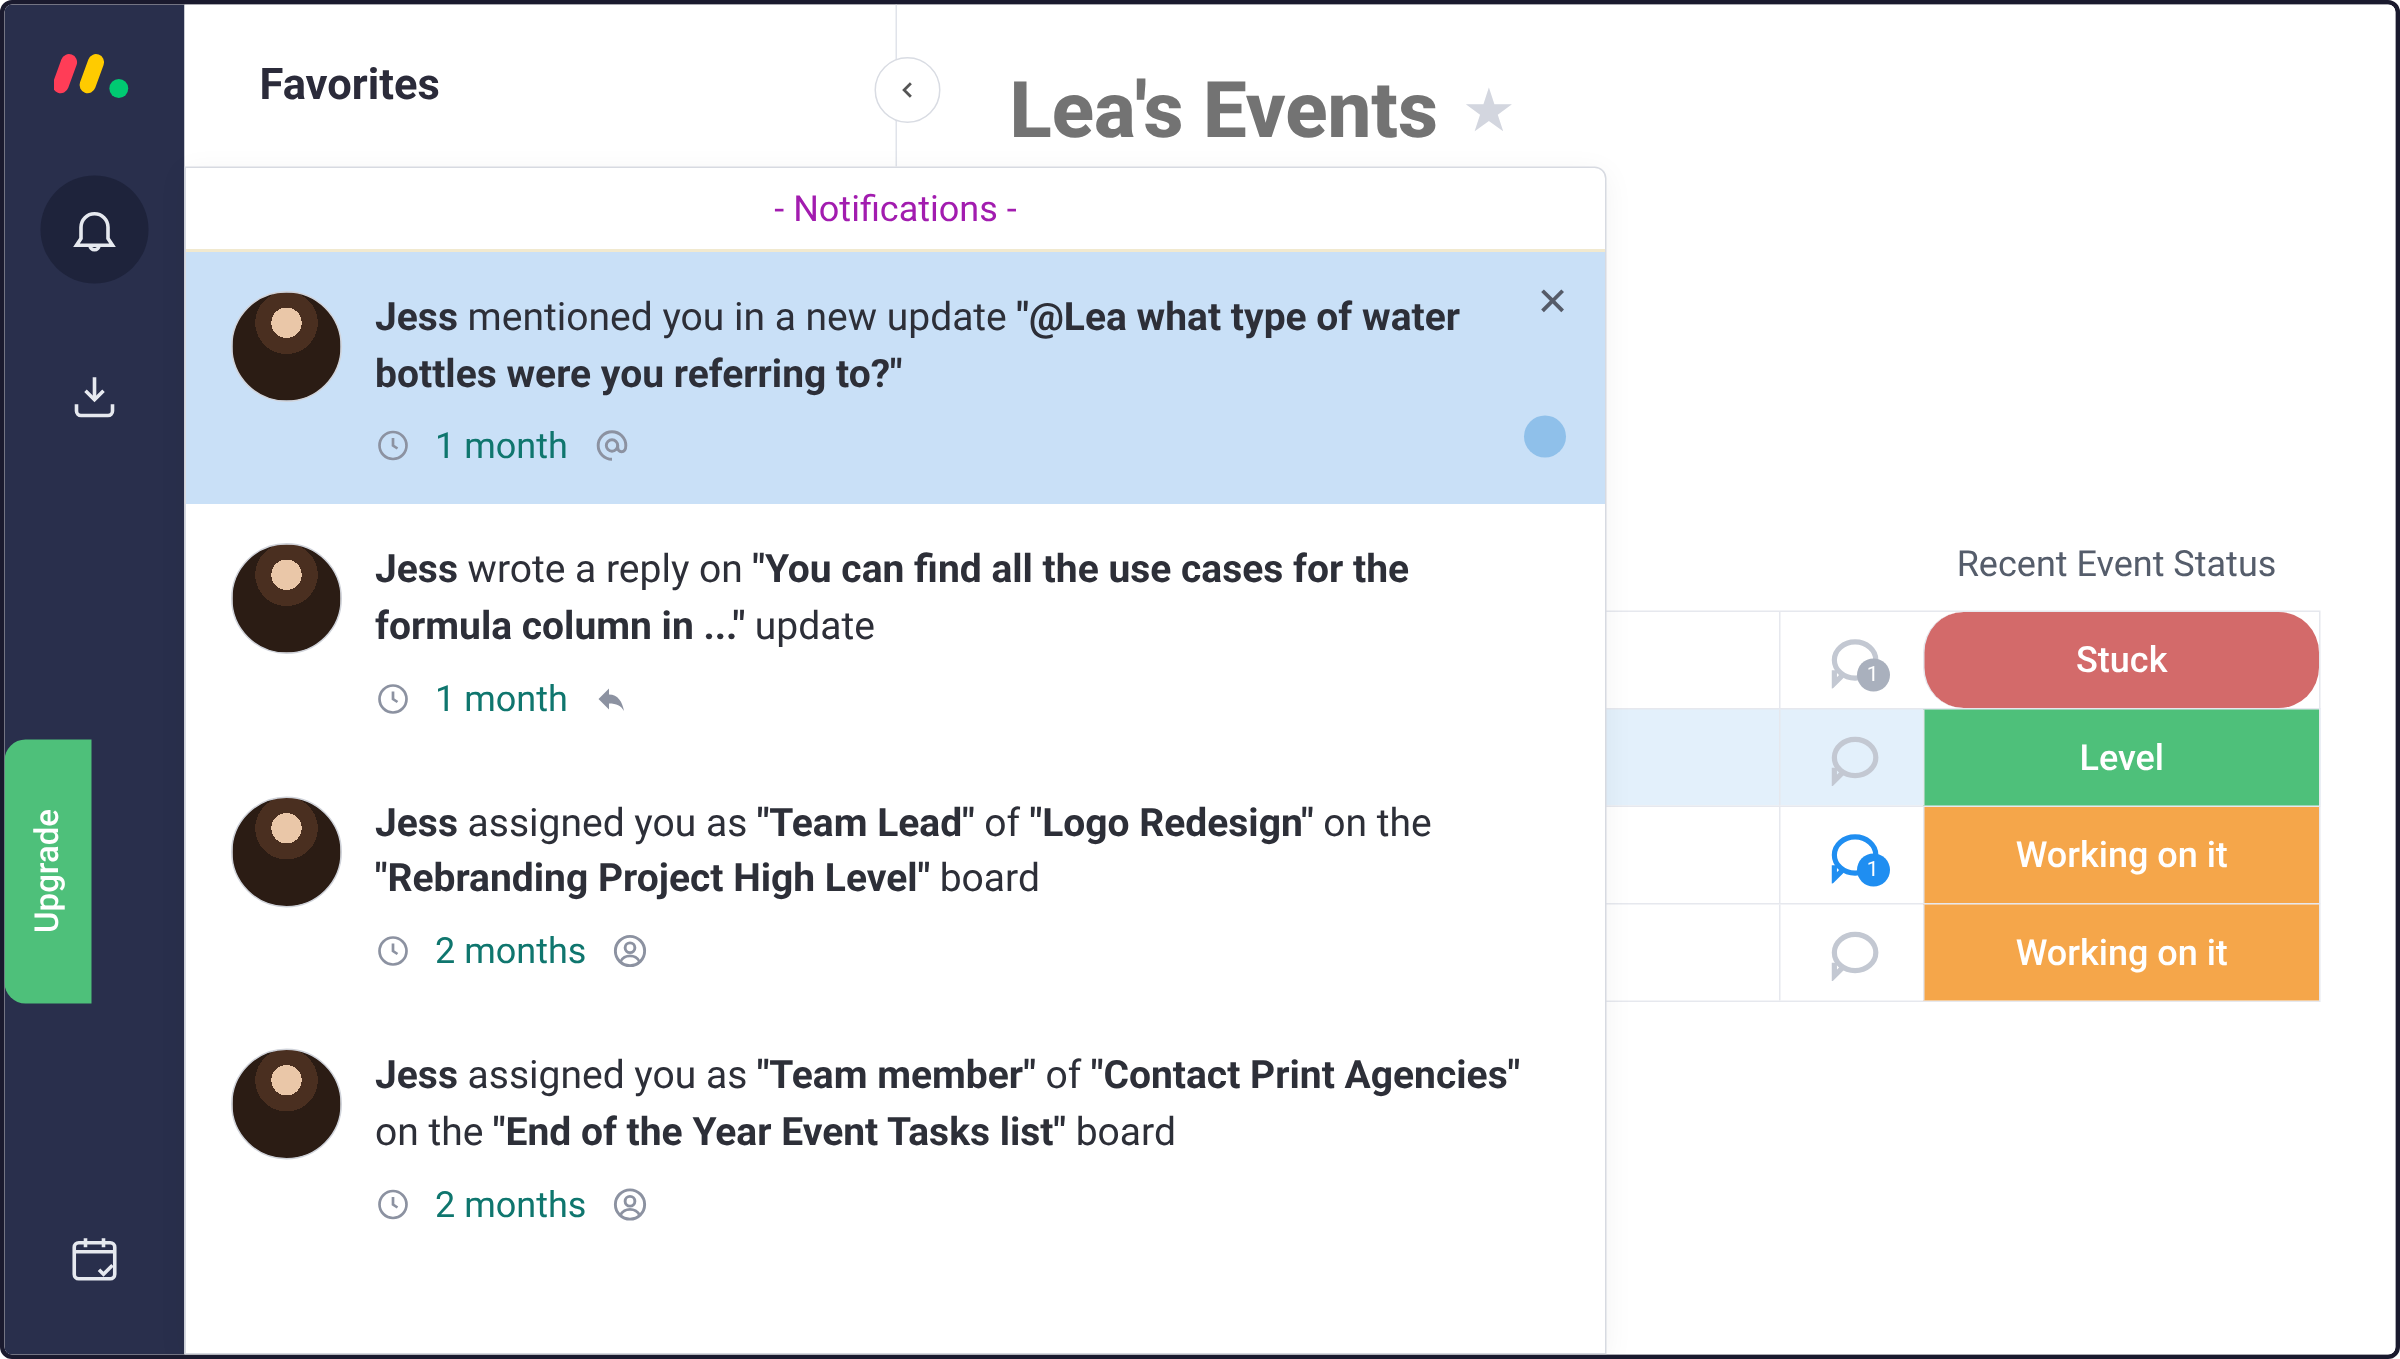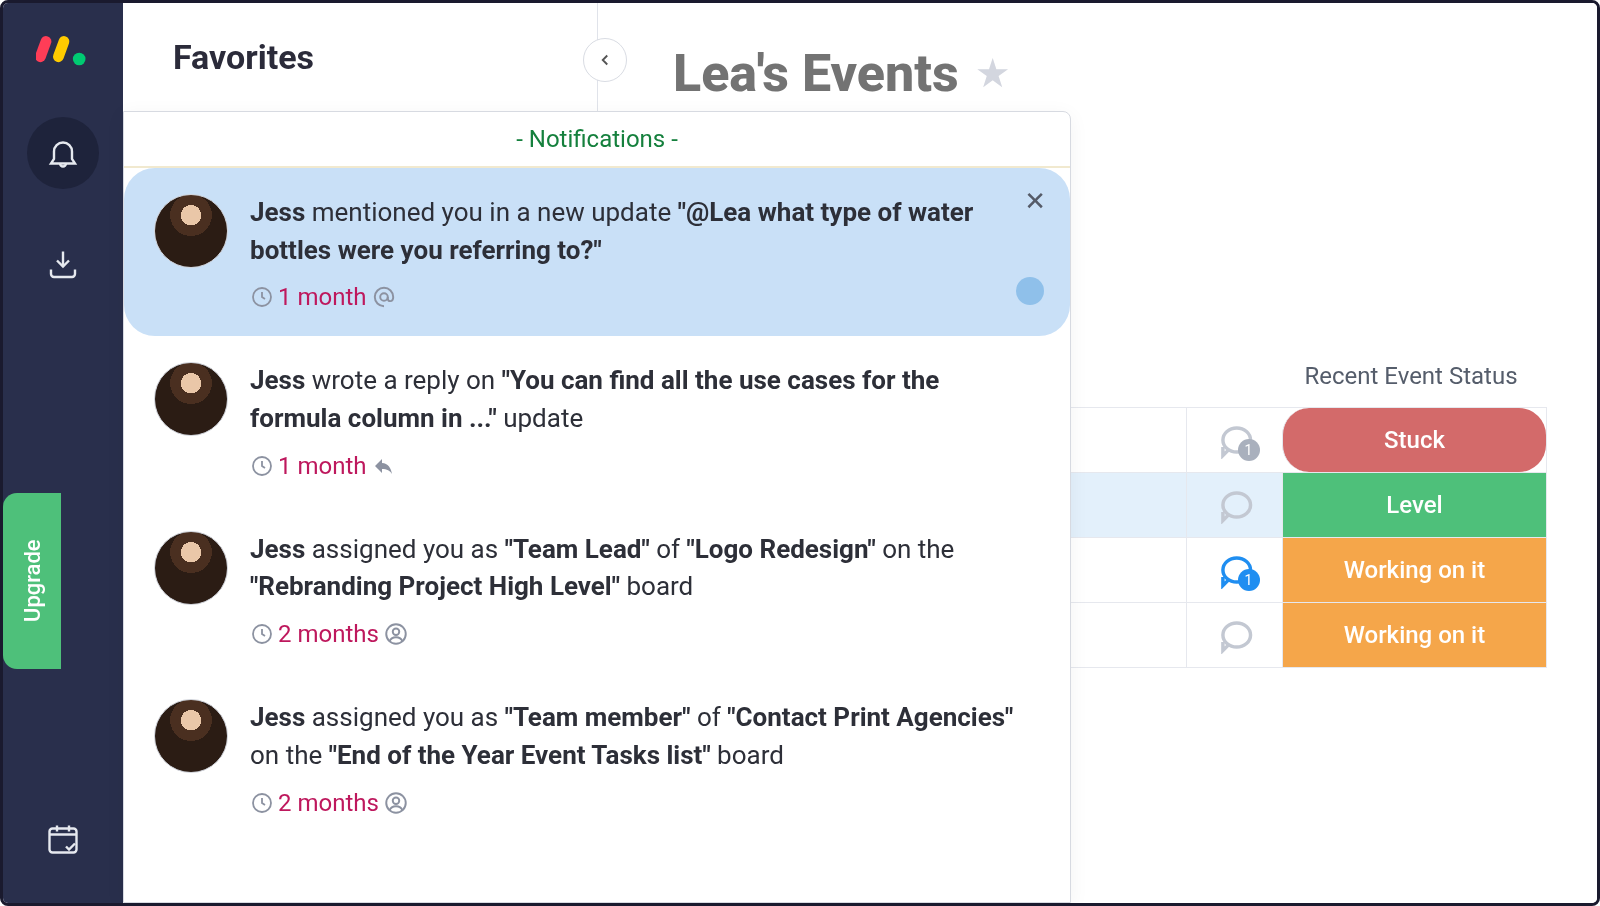--- a/index.html
+++ b/index.html
@@ -41,21 +41,21 @@
     font-size: 22px; font-weight: 500; cursor: pointer;
   }
   .rail-spacer { flex: 1; }
 
   
   .main { flex: 1; position: relative; background: #fff; }
   .header {
     height: 108px; display: flex; align-items: center;
     padding-left: 50px; position: relative;
   }
-  .favorites-title { font-size: 34px; font-weight: 700; color: #2b2b3a; }
+  .favorites-title { font-size: 29px; font-weight: 700; color: #2b2b3a; }
   .vdivider { position: absolute; left: 474px; top: 0; width: 1px; height: 108px; background: #e0e3ea; }
   .collapse-btn {
     position: absolute; left: 460px; top: 35px;
     width: 44px; height: 44px; border-radius: 50%;
     border: 1px solid #d9dce3; background: #fff;
     display: flex; align-items: center; justify-content: center;
     cursor: pointer; color: #555; font-size: 22px;
   }
 
   
@@ -99,39 +99,38 @@
   
   .popover {
     position: absolute; top: 108px; left: 0; width: 948px; bottom: 0;
     background: #fff; border: 1px solid #d7dae1; border-top-right-radius: 8px;
     box-shadow: 0 4px 20px rgba(0,0,0,0.05);
     display: flex; flex-direction: column;
     z-index: 10;
   }
   .popover-header {
     height: 56px; display: flex; align-items: center; justify-content: center;
-    color: #15803d; font-size: 24px; border-bottom: 2px solid #f1e9cf;
+    color: #a21caf; font-size: 24px; border-bottom: 2px solid #f1e9cf;
   }
   .notif-list { flex: 1; overflow: hidden; }
   .notif {
     display: flex; padding: 26px 34px 24px 30px; gap: 22px;
     border-bottom: 1px solid transparent;
     position: relative;
-    border-radius: 31px;
   }
   .notif.unread { background: #c9e0f7; }
   .notif .avatar {
     width: 74px; height: 74px; border-radius: 50%; flex-shrink: 0;
     background: radial-gradient(circle at 50% 28%, #eac7a8 0 16%, #4a2f20 16% 33%, #2b1c14 33% 100%);
     border: 1px solid #d0d3da;
   }
   .notif-body { flex: 1; }
   .notif-text { font-size: 26px; line-height: 1.45; color: #2d2f38; }
   .notif-text b { font-weight: 700; }
-  .notif-meta { display: flex; align-items: center; gap: 4px; margin-top: 14px; color: #be185d; font-size: 24px; }
+  .notif-meta { display: flex; align-items: center; gap: 16px; margin-top: 14px; color: #0f766e; font-size: 24px; }
   .meta-icon { color: #8c92a1; display: inline-flex; align-items: center; }
   .close-x {
     position: absolute; top: 18px; right: 24px; color: #555b68; font-size: 26px; cursor: pointer;
   }
   .unread-dot {
     position: absolute; bottom: 30px; right: 26px;
     width: 28px; height: 28px; border-radius: 50%; background: #8fc0ea;
   }
 </style>
 </head>

